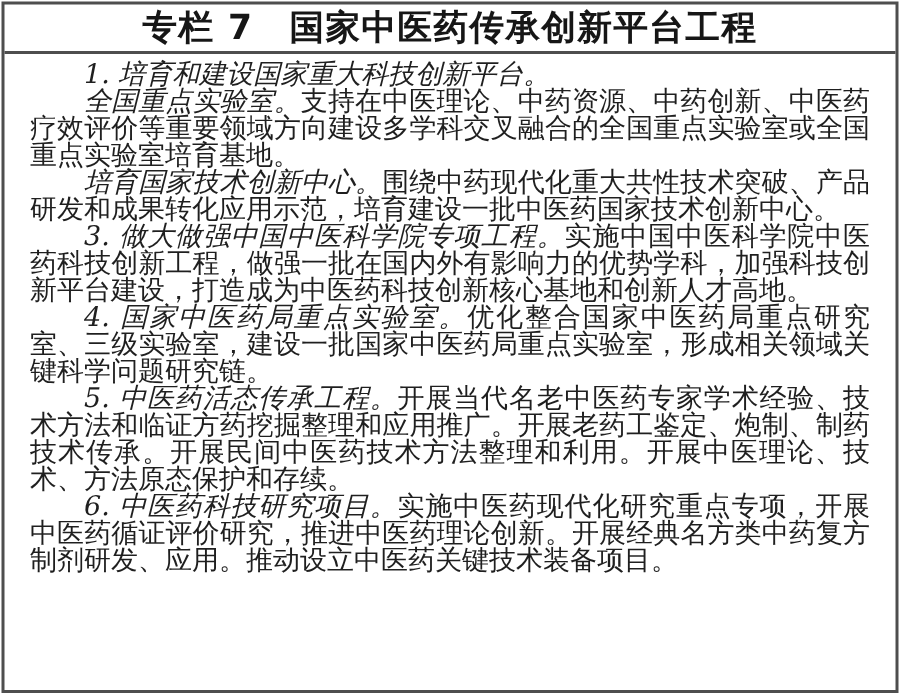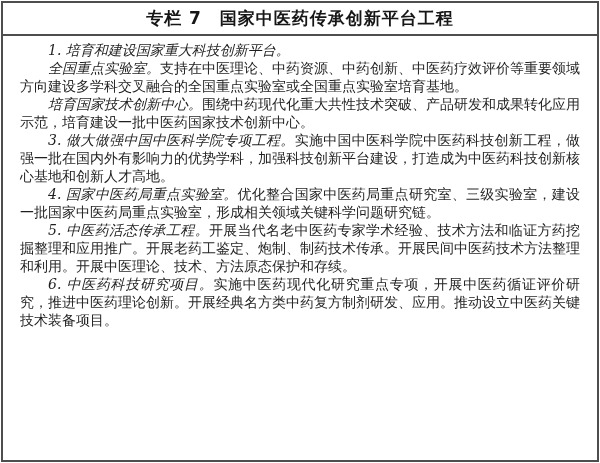--- a/index.html
+++ b/index.html
@@ -21,28 +21,28 @@
     background: #ffffff;
   }
   .box-title {
     flex: 0 0 33px;
     border-bottom: 2px solid #4e4e4e;
     display: flex;
     align-items: center;
     justify-content: center;
     font-family: "DejaVu Sans", "Liberation Sans", sans-serif;
     font-weight: bold;
-    font-size: 17px;
+    font-size: 23px;
     letter-spacing: 1px;
     color: #161616;
   }
   .box-body {
     flex: 1 1 auto;
     padding: 5px 17px 0 17px;
-    font-size: 14px;
+    font-size: 18px;
     line-height: 18px;
     text-align: justify;
     overflow: hidden;
   }
   .box-body p {
     margin: 0;
     text-indent: 2em;
   }
   .lead {
     font-style: italic;

